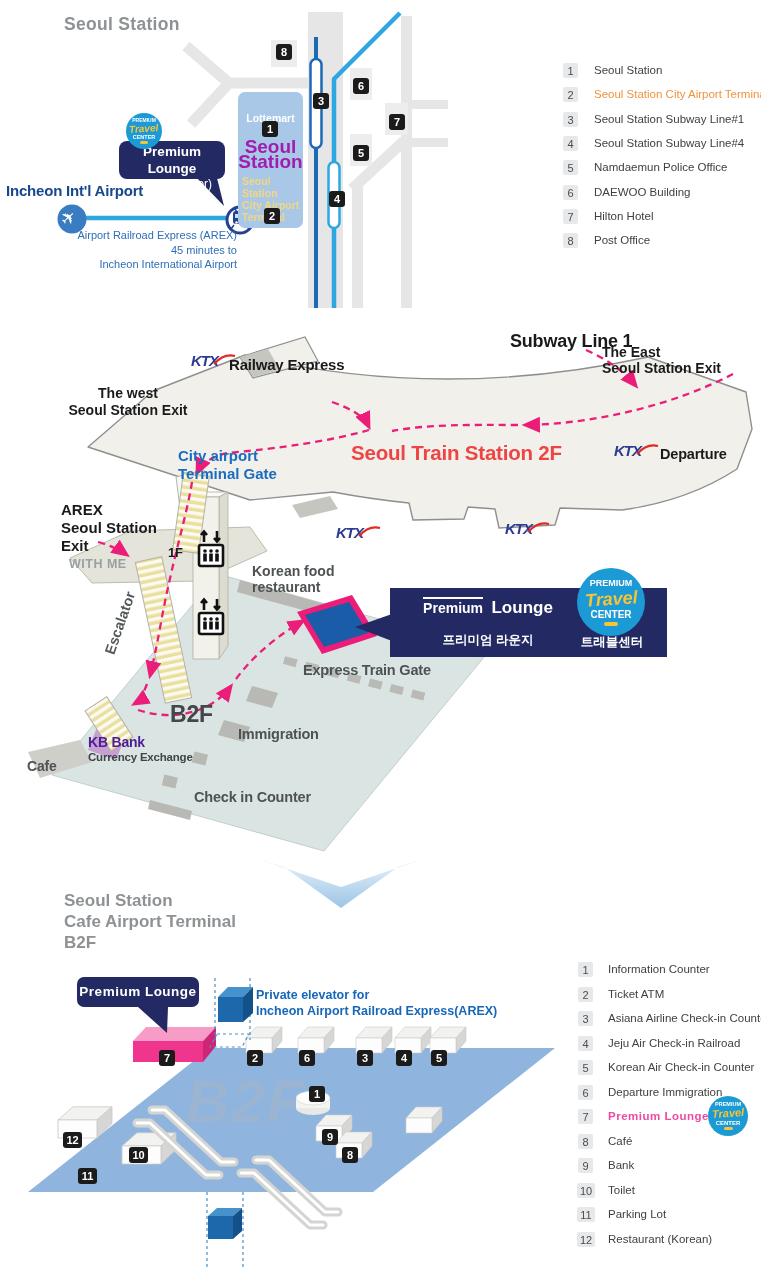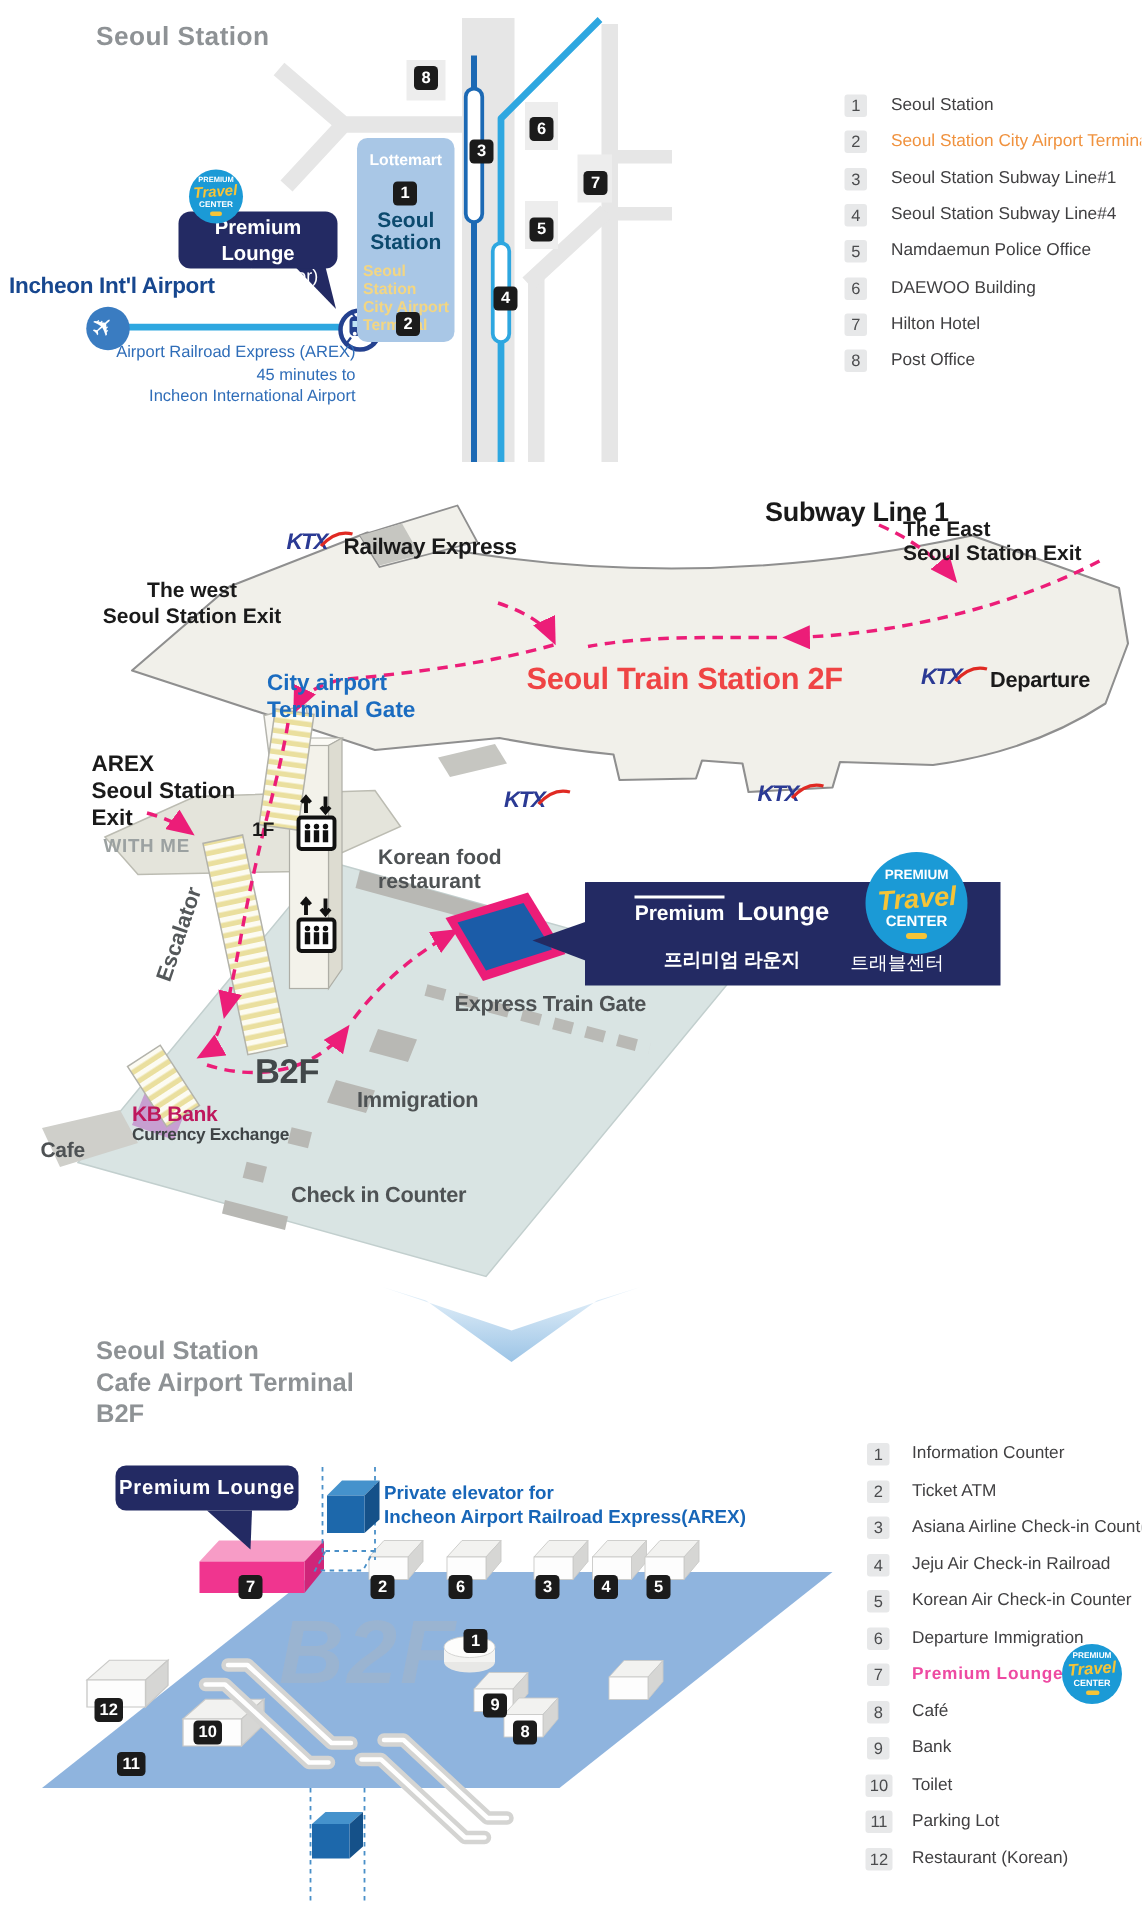--- a/index.html
+++ b/index.html
@@ -190,23 +190,23 @@
     <g>
       <polygon points="208,1216 233,1216 242,1208 217,1208" fill="#4592cc"></polygon>
       <polygon points="233,1216 242,1208 242,1231 233,1239" fill="#155189"></polygon>
       <rect x="208" y="1216" width="25" height="23" fill="#1d68ab"></rect>
     </g>
   </svg>
 
   <div class="lbl" style="left:64px;top:14px;font-size:17.5px;color:#8e9295;letter-spacing:.3px">Seoul Station</div>
 
   <div class="abs" style="left:238px;top:92px;width:65px;height:136px;background:#a9c7e6;border-radius:7px">
-    <div class="abs" style="left:0;top:9px;width:100%;text-align:center;font-size:10.5px;font-weight:bold;color:#fff">Lottemart</div>
+    <div class="abs" style="left:0;top:20px;width:100%;text-align:center;font-size:10.5px;font-weight:bold;color:#fff">Lottemart</div>
     <div class="kbadge" style="left:24px;top:29px">1</div>
-    <div class="abs" style="left:0;top:47px;width:100%;text-align:center;font-size:14px;line-height:15px;font-weight:bold;color:#0c4a6e">
+    <div class="abs" style="left:0;top:47px;width:100%;text-align:center;font-size:19px;line-height:15px;font-weight:bold;color:#a21caf">
       <div>Seoul</div>
       <div>Station</div>
     </div>
     <div class="abs" style="left:4px;top:83px;font-size:10.5px;line-height:12px;font-weight:bold;color:#f3d682">
       <div>Seoul Station</div>
       <div>City Airport</div>
       <div>Terminal</div>
     </div>
     <div class="kbadge" style="left:26px;top:116px">2</div>
   </div>
@@ -297,21 +297,21 @@
   <div class="lbl" style="left:168px;top:545px;font-size:13px">1F</div>
 
   <div class="abs" style="left:252px;top:563px;font-size:14px;line-height:16px;font-weight:bold;color:#4e5254">
     <div>Korean food</div>
     <div>restaurant</div>
   </div>
 
   <div class="abs" style="left:60px;top:615px;width:120px;text-align:center;font-size:14.5px;font-weight:bold;color:#54585a;transform:rotate(-71deg)">Escalator</div>
 
   <div class="lbl" style="left:170px;top:701px;font-size:23px;color:#42484a">B2F</div>
-  <div class="lbl" style="left:88px;top:734px;font-size:14px;color:#be185d">KB Bank</div>
+  <div class="lbl" style="left:88px;top:734px;font-size:14px;color:#4c1d95">KB Bank</div>
   <div class="lbl" style="left:88px;top:751px;font-size:11.5px;color:#3f4446">Currency Exchange</div>
   <div class="lbl" style="left:27px;top:758px;font-size:14px;color:#4e5254">Cafe</div>
   <div class="lbl" style="left:238px;top:726px;font-size:14.5px;color:#4e5254">Immigration</div>
   <div class="lbl" style="left:194px;top:789px;font-size:14.5px;color:#4e5254">Check in Counter</div>
   <div class="lbl" style="left:303px;top:662px;font-size:14.5px;color:#4e5254">Express Train Gate</div>
 
   <svg class="abs" style="left:335px;top:524px" width="46" height="18">
     <text x="1" y="14" font-size="15" font-weight="bold" font-style="italic" fill="#2b3a94" letter-spacing="-1">KTX</text>
     <path d="M24,12 Q34,1 45,4" stroke="#e02a23" stroke-width="2.2" fill="none"></path>
   </svg>
@@ -346,21 +346,21 @@
         <rect x="19.2" y="25.5" width="3.6" height="8"></rect>
     </g>
   </svg>
 
   <div class="navybox" style="left:390px;top:588px;width:277px;height:69px">
     <div class="abs" style="left:14px;top:10px;width:168px;text-align:center">
       <span style="font-size:14px;font-weight:bold;border-top:2px solid #fff;padding-top:1px">Premium</span>
       <span style="font-size:17px;font-weight:bold;margin-left:4px">Lounge</span>
     </div>
     <div class="abs" style="left:14px;top:44px;width:168px;text-align:center;font-size:12.5px;font-weight:bold">프리미엄 라운지</div>
-    <div class="abs" style="left:174px;top:46px;width:68px;text-align:center;font-size:12.5px;font-weight:normal">트래블센터</div>
+    <div class="abs" style="left:188px;top:46px;width:68px;text-align:center;font-size:12.5px;font-weight:bold">트래블센터</div>
   </div>
   <div class="tb lg" style="left:577px;top:568px">
     <div class="p">PREMIUM</div>
     <div class="t">Travel</div>
     <div class="c">CENTER</div>
     <div class="pill"></div>
   </div>
 
   <div class="abs" style="left:64px;top:890px;font-size:17px;line-height:21px;font-weight:bold;color:#8e9295">
     <div>Seoul Station</div>

